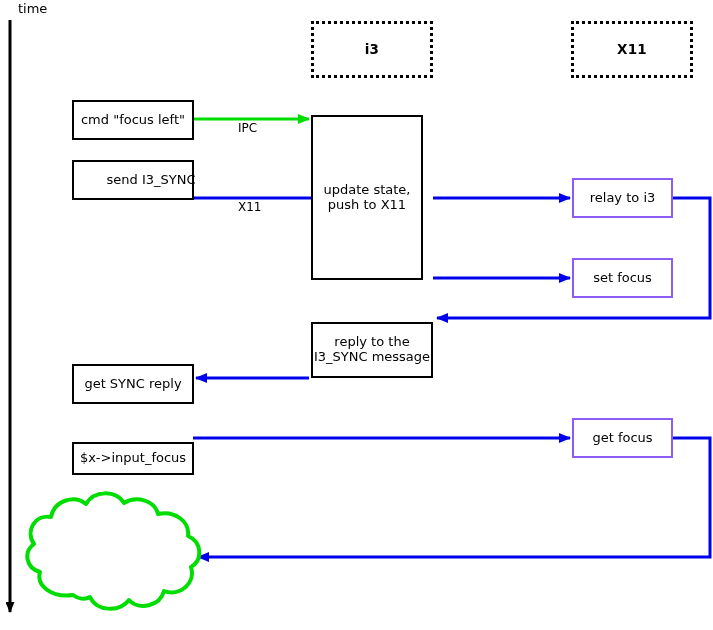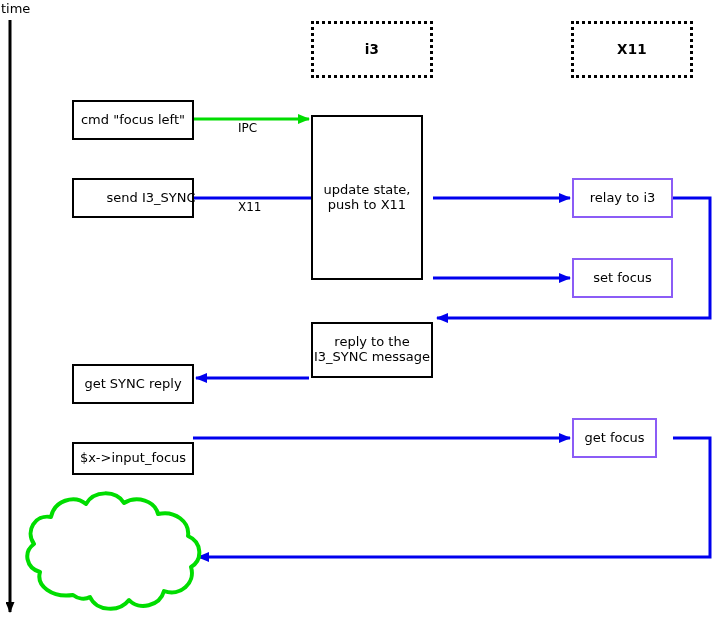--- a/index.html
+++ b/index.html
@@ -142,21 +142,21 @@
   </div>
 
   <div class="node lane-head" style="left:571px; top:21px; width:122px; height:57px;">
     <span>X11</span>
   </div>
 
   <div class="node box-black" style="left:72px; top:100px; width:122px; height:40px;">
     <span>cmd "focus left"</span>
   </div>
 
-  <div class="node box-black" style="left:72px; top:178px; width:122px; height:40px;padding-left:36px;">
+  <div class="node box-black" style="left:72px; top:160px; width:122px; height:40px;padding-left:36px;">
     <span>send I3_SYNC</span>
   </div>
 
   <div class="node box-black" style="left:72px; top:338px; width:122px; height:40px;margin-top:26px;">
     <span>get SYNC reply</span>
   </div>
 
   <div class="node box-black" style="left:72px; top:442px; width:122px; height:33px;">
     <span>$x-&gt;input_focus</span>
   </div>
@@ -172,24 +172,24 @@
   </div>
 
   <div class="node box-blue" style="left:572px; top:178px; width:101px; height:40px;">
     <span>relay to i3</span>
   </div>
 
   <div class="node box-blue" style="left:572px; top:258px; width:101px; height:40px;justify-content:center;">
     <span>set focus</span>
   </div>
 
-  <div class="node box-blue" style="left:572px; top:418px; width:85px; height:40px;">
+  <div class="node box-blue" style="left:572px; top:418px; width:101px; height:40px;">
     <span>get focus</span>
   </div>
 
 
   <div class="edge-label" style="left:238px; top:121px;">IPC</div>
 
   <div class="edge-label" style="left:238px; top:200px;">X11</div>
 
-  <div class="axis-label" style="left:1px; top:1px;">time</div>
+  <div class="axis-label" style="left:18px; top:1px;">time</div>
 
 </div>
 
 </body></html>

